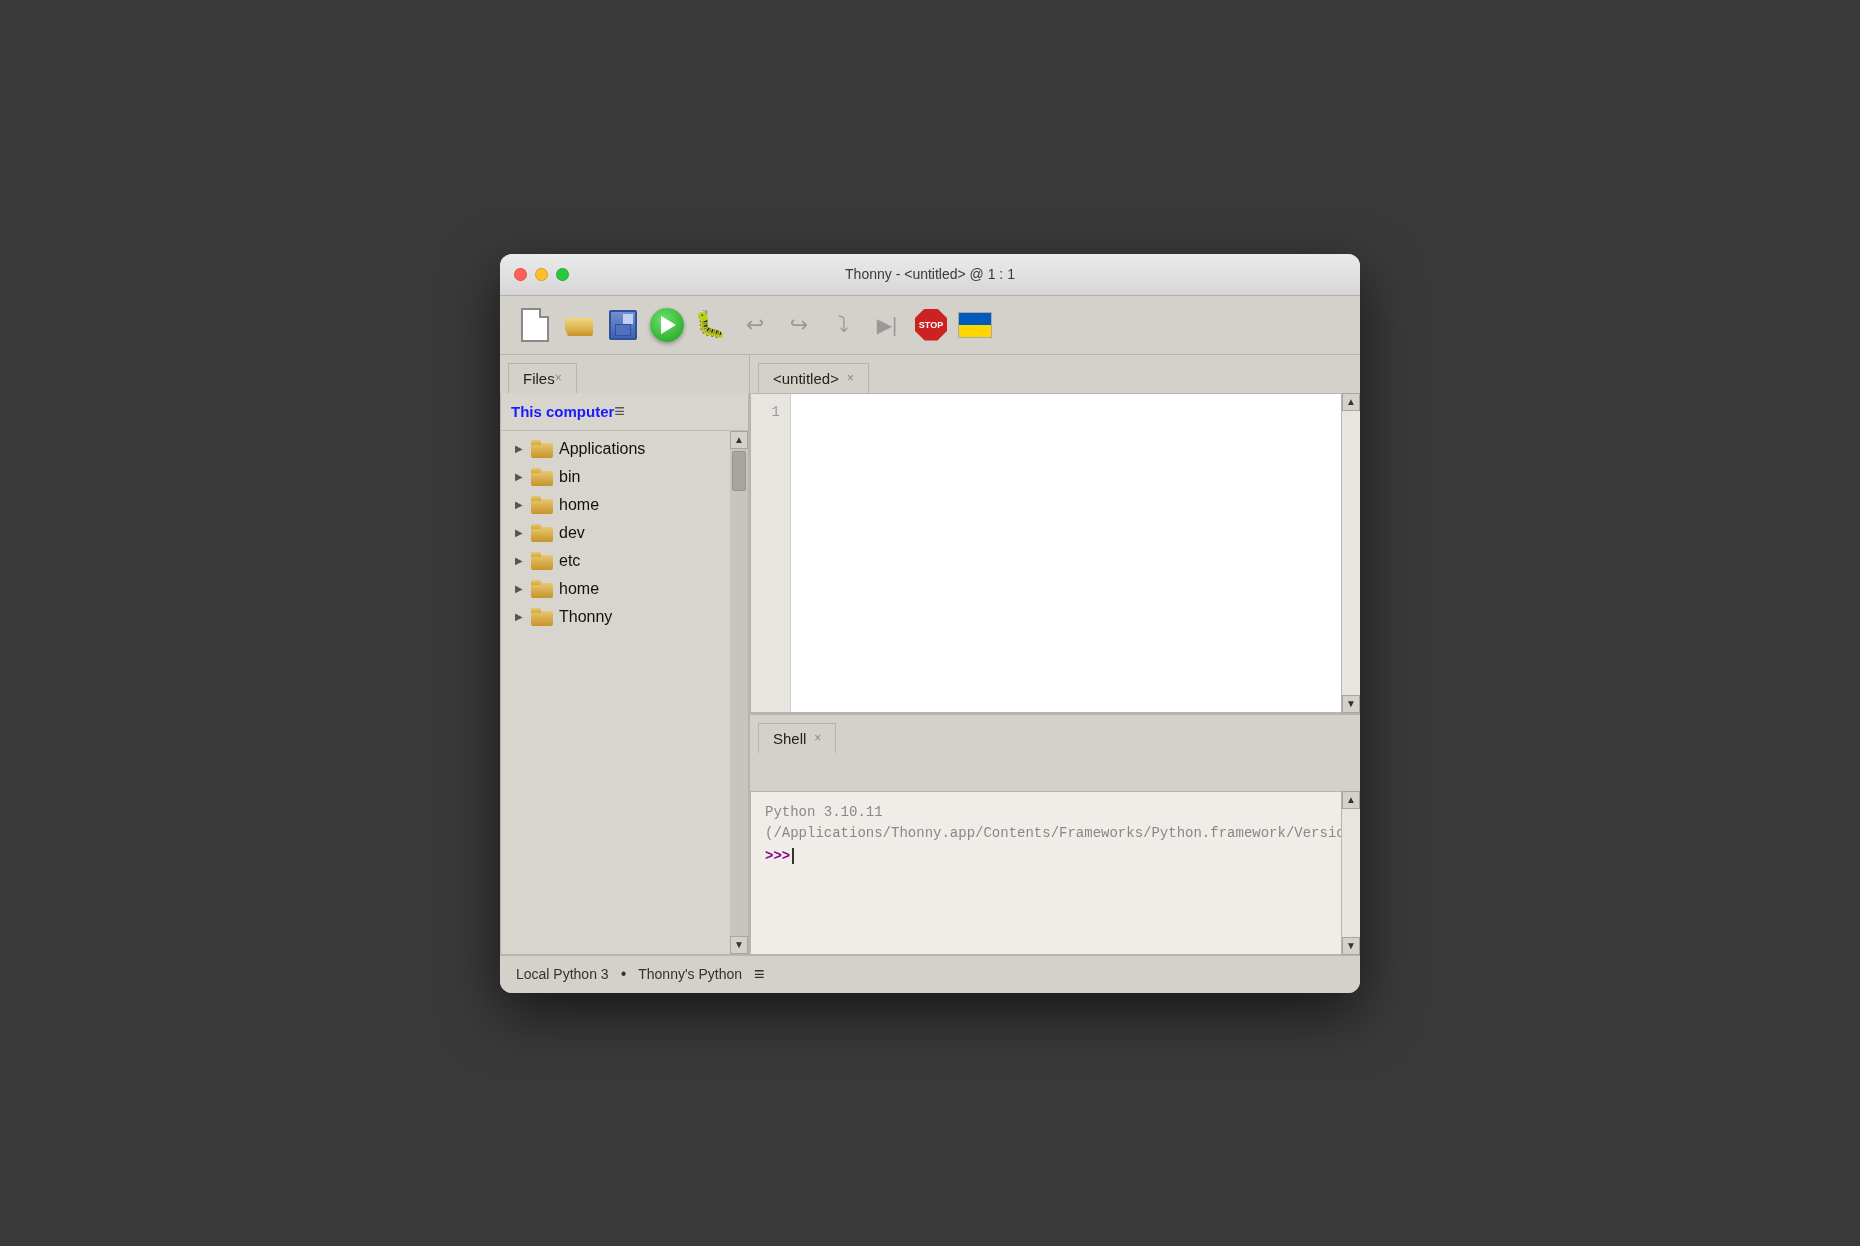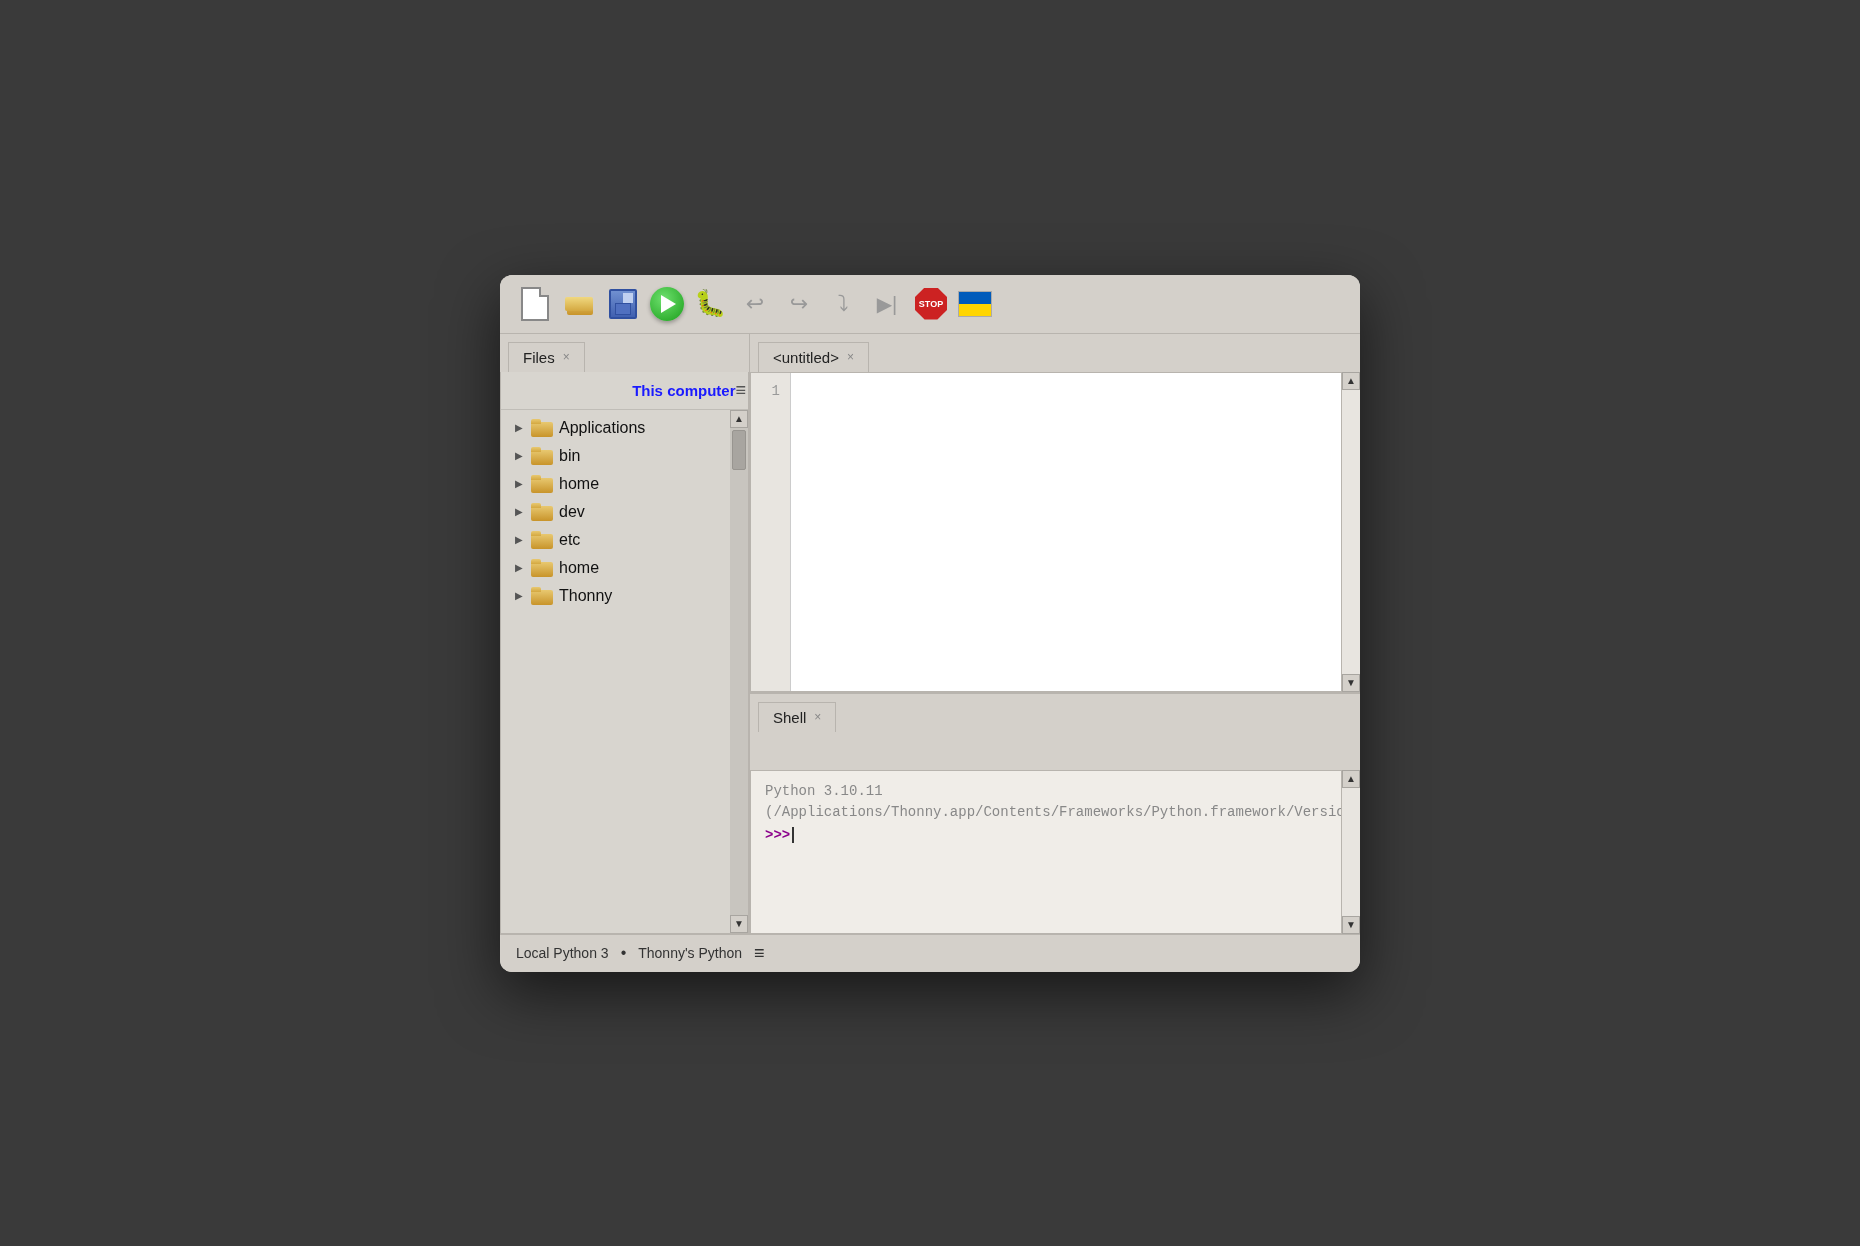--- a/index.html
+++ b/index.html
@@ -168,21 +168,20 @@
       min-width: 0;
     }
 
     .panel-tab {
       background: #d4d0ca;
       border: 1px solid #b8b4ae;
       border-bottom: none;
       padding: 6px 14px;
       display: inline-flex;
       align-items: center;
-      gap: 8px;
       font-size: 15px;
       font-weight: 500;
       color: #222;
       margin: 8px 0 0 8px;
     }
 
     .tab-close {
       font-size: 12px;
       color: #888;
       cursor: pointer;
@@ -193,24 +192,24 @@
       flex: 1;
       background: #d8d5cf;
       border: 1px solid #b8b4ae;
       border-top: none;
       overflow: hidden;
       display: flex;
       flex-direction: column;
     }
 
     .panel-header {
-      padding: 8px 2px;
-      display: flex;
-      align-items: center;
-      justify-content: flex-end;
+      padding: 8px 10px;
+      display: flex;
+      align-items: center;
+      justify-content: flex-start;
       border-bottom: 1px solid #c0bdb7;
     }
 
     .panel-header-title {
       color: #1a1aff;
       font-size: 15px;
       font-weight: bold;
     }
 
     .panel-header-menu {
@@ -547,20 +546,28 @@
       display: flex;
       flex-direction: column;
       height: 100%;
     }
   </style>
 </head>
 <body>
 
 <div class="window">
 
+  <div class="title-bar">
+    <div class="traffic-lights">
+      <div class="traffic-light close"></div>
+      <div class="traffic-light minimize"></div>
+      <div class="traffic-light maximize"></div>
+    </div>
+    <div class="title-bar-title">Thonny - &lt;untitled&gt; @ 1 : 1</div>
+  </div>
 
   <div class="toolbar">
 
     <div class="toolbar-btn" title="New">
       <div class="icon-new"></div>
     </div>
 
     <div class="toolbar-btn" title="Open">
       <div class="icon-open-folder"></div>
     </div>

